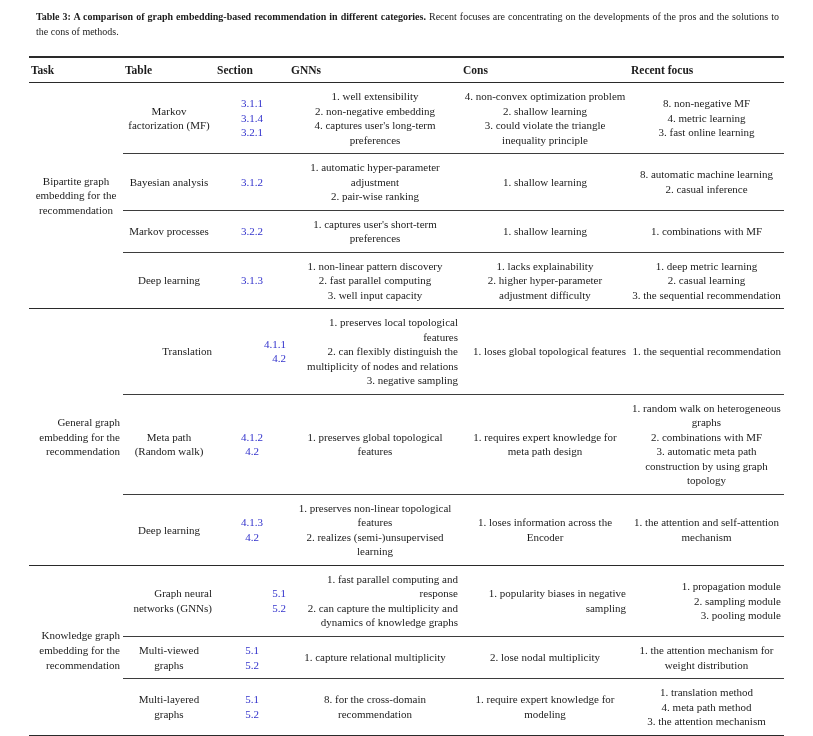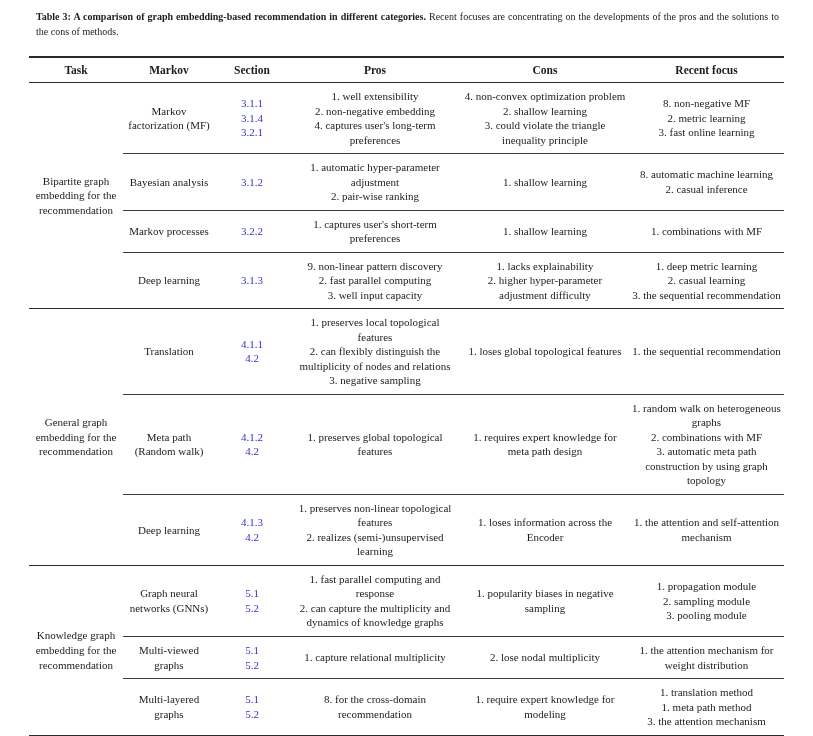--- a/index.html
+++ b/index.html
@@ -33,29 +33,29 @@
   col.c-meth  { width: 92px; }
   col.c-sect  { width: 74px; }
   col.c-pros  { width: 172px; }
   col.c-cons  { width: 168px; }
   col.c-focus { width: 155px; }
   thead tr { border-bottom: 1.5px solid #2a2a2a; }
   th {
     font-weight: bold;
     font-size: 11.5px;
     padding: 6px 2px;
-    text-align: center;
+    text-align: left;
   }
   td {
     text-align: center;
     vertical-align: middle;
     padding: 6px 3px;
     line-height: 1.32;
   }
-  tr.group-sep td { border-top: 1.5px solid #2a2a2a; }
+  tr.group-sep td { border-top: 1.5px solid #2a2a2a; text-align: right; }
   tr.row-sep td   { border-top: 1px solid #3d3d3d; }
   .link { color: #3333cc; cursor: pointer; }
   .item { margin: 0; }
 </style>
 </head>
 <body>
 
 <p class="caption"><span class="cap-bold">Table 3: A comparison of graph embedding-based recommendation in different categories.</span> <span>Recent focuses are concentrating on the developments of the pros and the solutions to the cons of methods.</span></p>
 
 <table class="cmp">
@@ -63,23 +63,23 @@
     <col class="c-task">
       <col class="c-meth">
       <col class="c-sect">
       <col class="c-pros">
       <col class="c-cons">
       <col class="c-focus">
   </colgroup>
   <thead>
     <tr>
       <th>Task</th>
-      <th>Markov</th>
+      <th>Table</th>
       <th>Section</th>
-      <th>Pros</th>
+      <th>GNNs</th>
       <th>Cons</th>
       <th>Recent focus</th>
     </tr>
   </thead>
   <tbody>
 
     <tr>
       <td rowspan="4">Bipartite graph embedding for the recommendation</td>
       <td>Markov factorization (MF)</td>
       <td>
@@ -92,21 +92,21 @@
         <div class="item">2. non-negative embedding</div>
         <div class="item">4. captures user's long-term preferences</div>
       </td>
       <td>
         <div class="item">4. non-convex optimization problem</div>
         <div class="item">2. shallow learning</div>
         <div class="item">3. could violate the triangle inequality principle</div>
       </td>
       <td>
         <div class="item">8. non-negative MF</div>
-        <div class="item">2. metric learning</div>
+        <div class="item">4. metric learning</div>
         <div class="item">3. fast online learning</div>
       </td>
     </tr>
     <tr class="row-sep">
       <td>Bayesian analysis</td>
       <td>
         <div class="link">3.1.2</div>
       </td>
       <td>
         <div class="item">1. automatic hyper-parameter adjustment</div>
@@ -134,21 +134,21 @@
       <td>
         <div class="item">1. combinations with MF</div>
       </td>
     </tr>
     <tr class="row-sep">
       <td>Deep learning</td>
       <td>
         <div class="link">3.1.3</div>
       </td>
       <td>
-        <div class="item">9. non-linear pattern discovery</div>
+        <div class="item">1. non-linear pattern discovery</div>
         <div class="item">2. fast parallel computing</div>
         <div class="item">3. well input capacity</div>
       </td>
       <td>
         <div class="item">1. lacks explainability</div>
         <div class="item">2. higher hyper-parameter adjustment difficulty</div>
       </td>
       <td>
         <div class="item">1. deep metric learning</div>
         <div class="item">2. casual learning</div>
@@ -254,18 +254,18 @@
         <div class="link">5.2</div>
       </td>
       <td>
         <div class="item">8. for the cross-domain recommendation</div>
       </td>
       <td>
         <div class="item">1. require expert knowledge for modeling</div>
       </td>
       <td>
         <div class="item">1. translation method</div>
-        <div class="item">1. meta path method</div>
+        <div class="item">4. meta path method</div>
         <div class="item">3. the attention mechanism</div>
       </td>
     </tr>
   </tbody>
 </table>
 
 </body></html>

